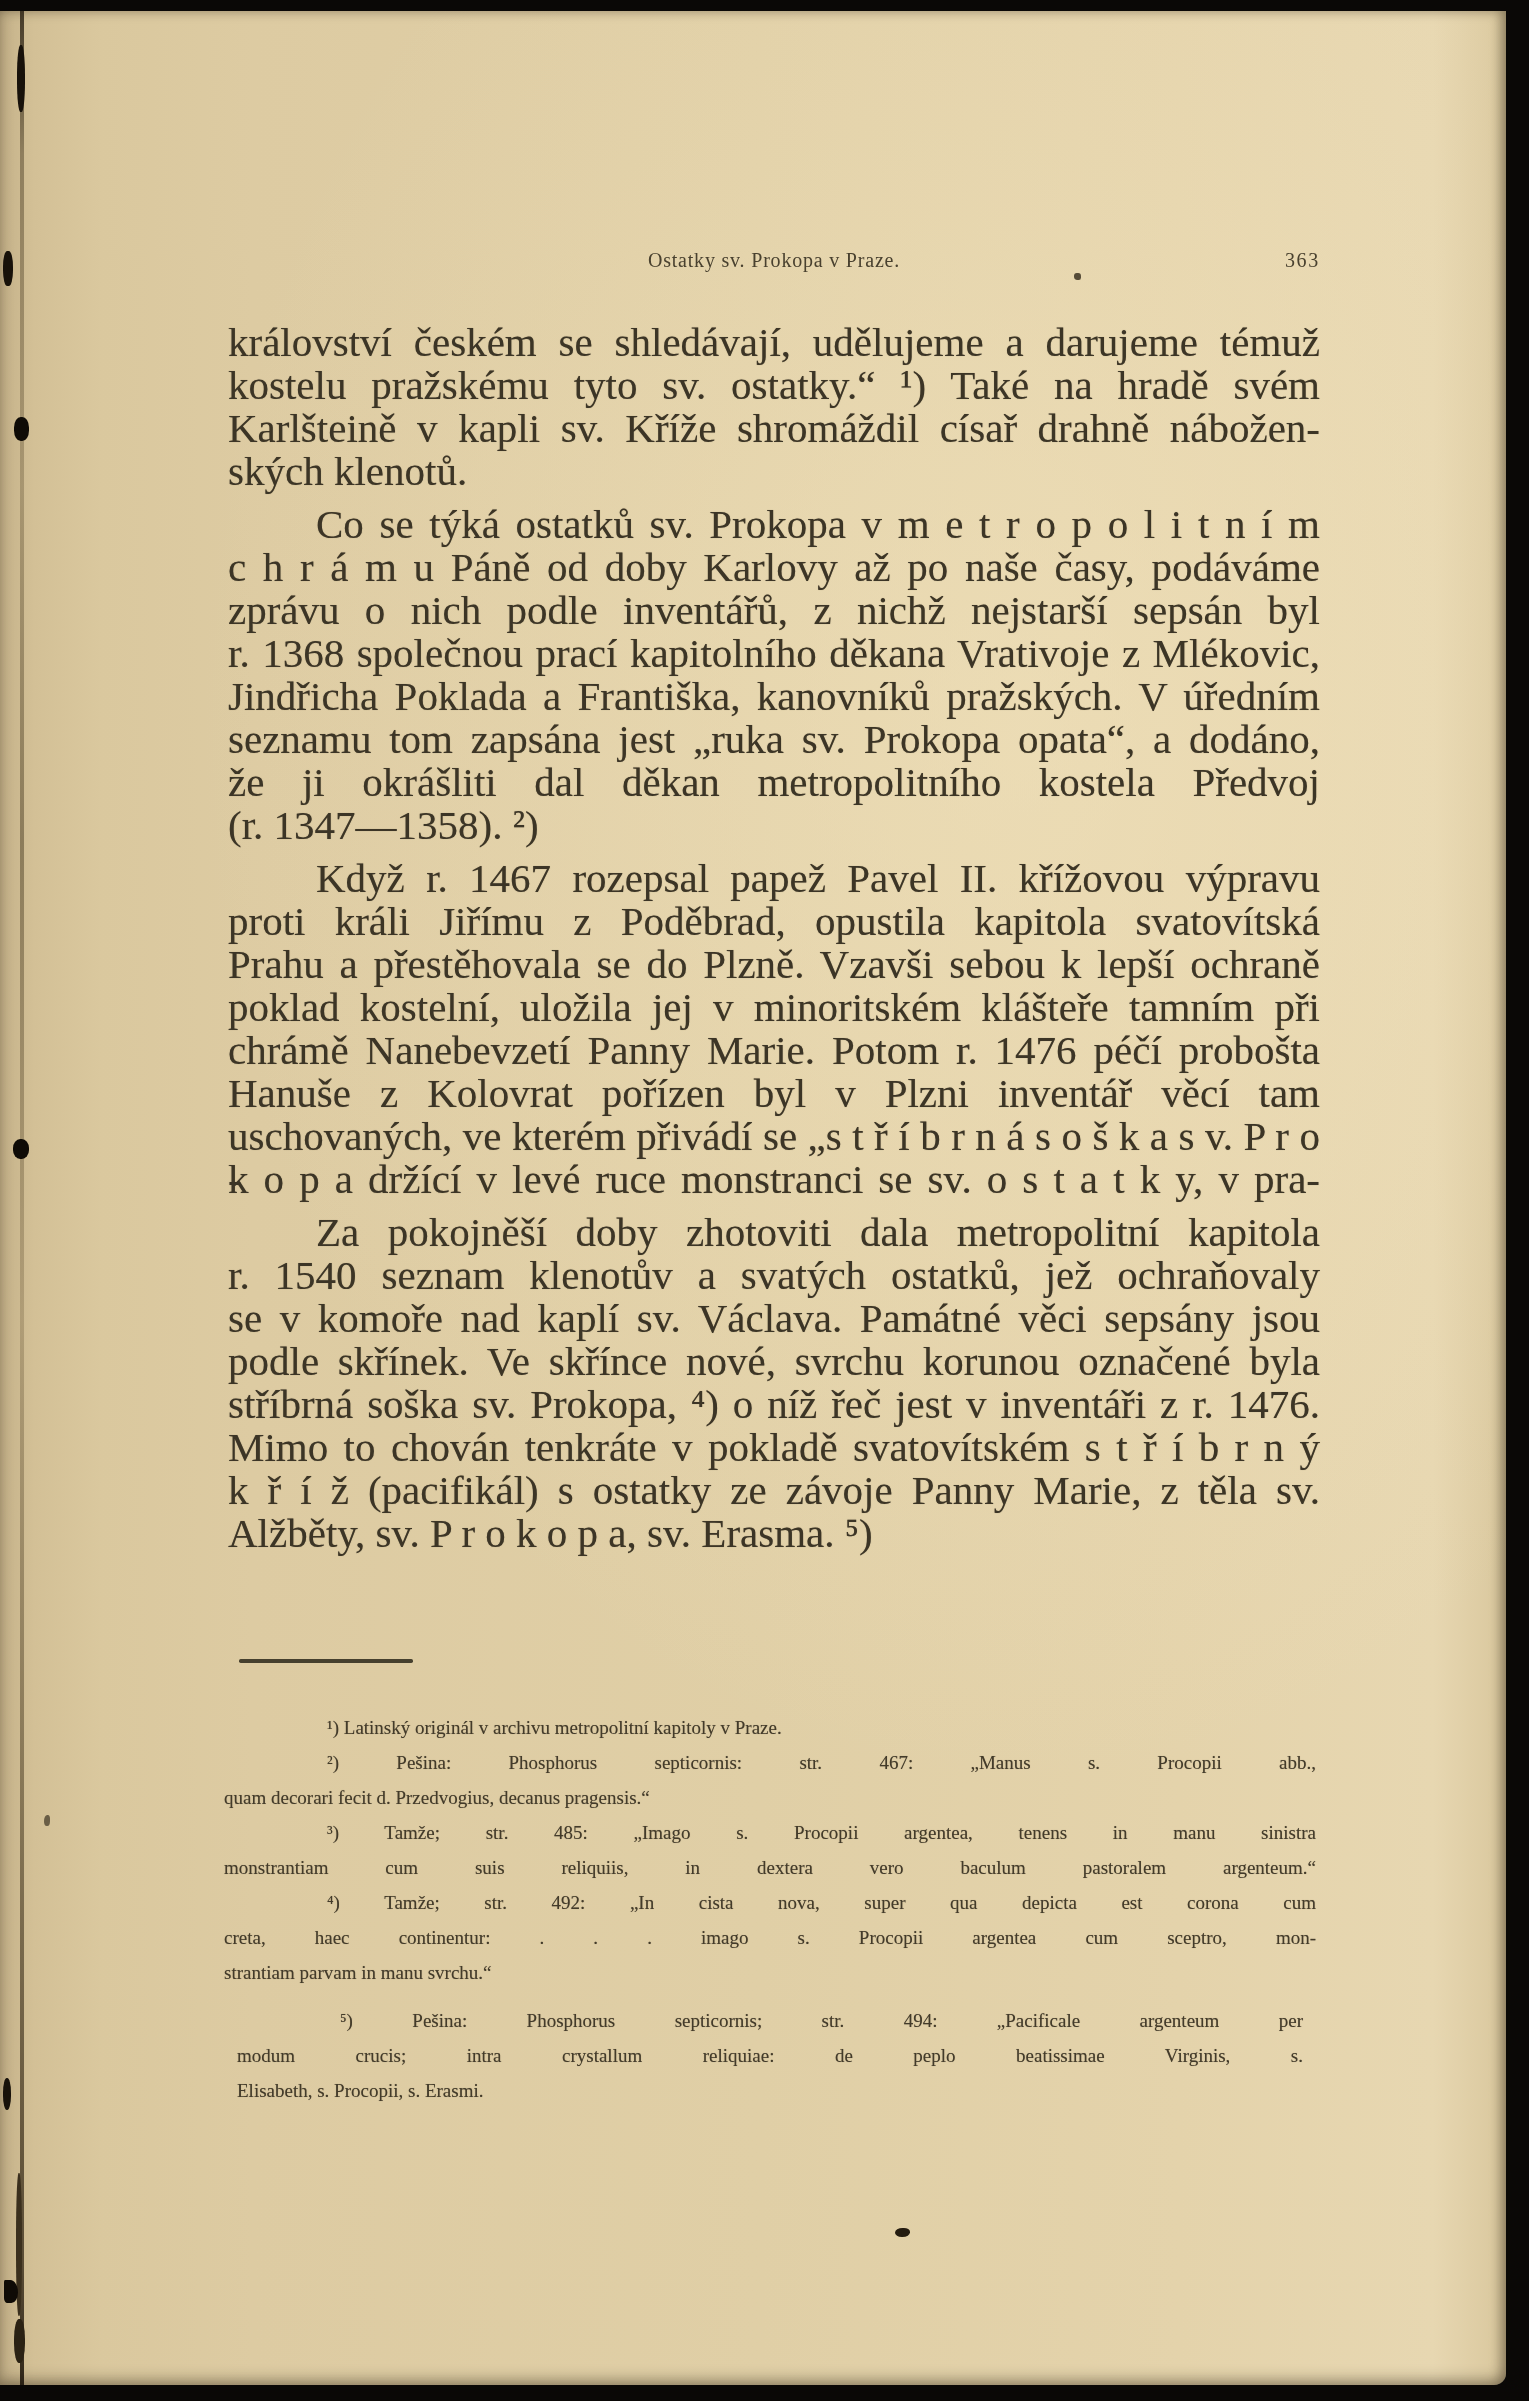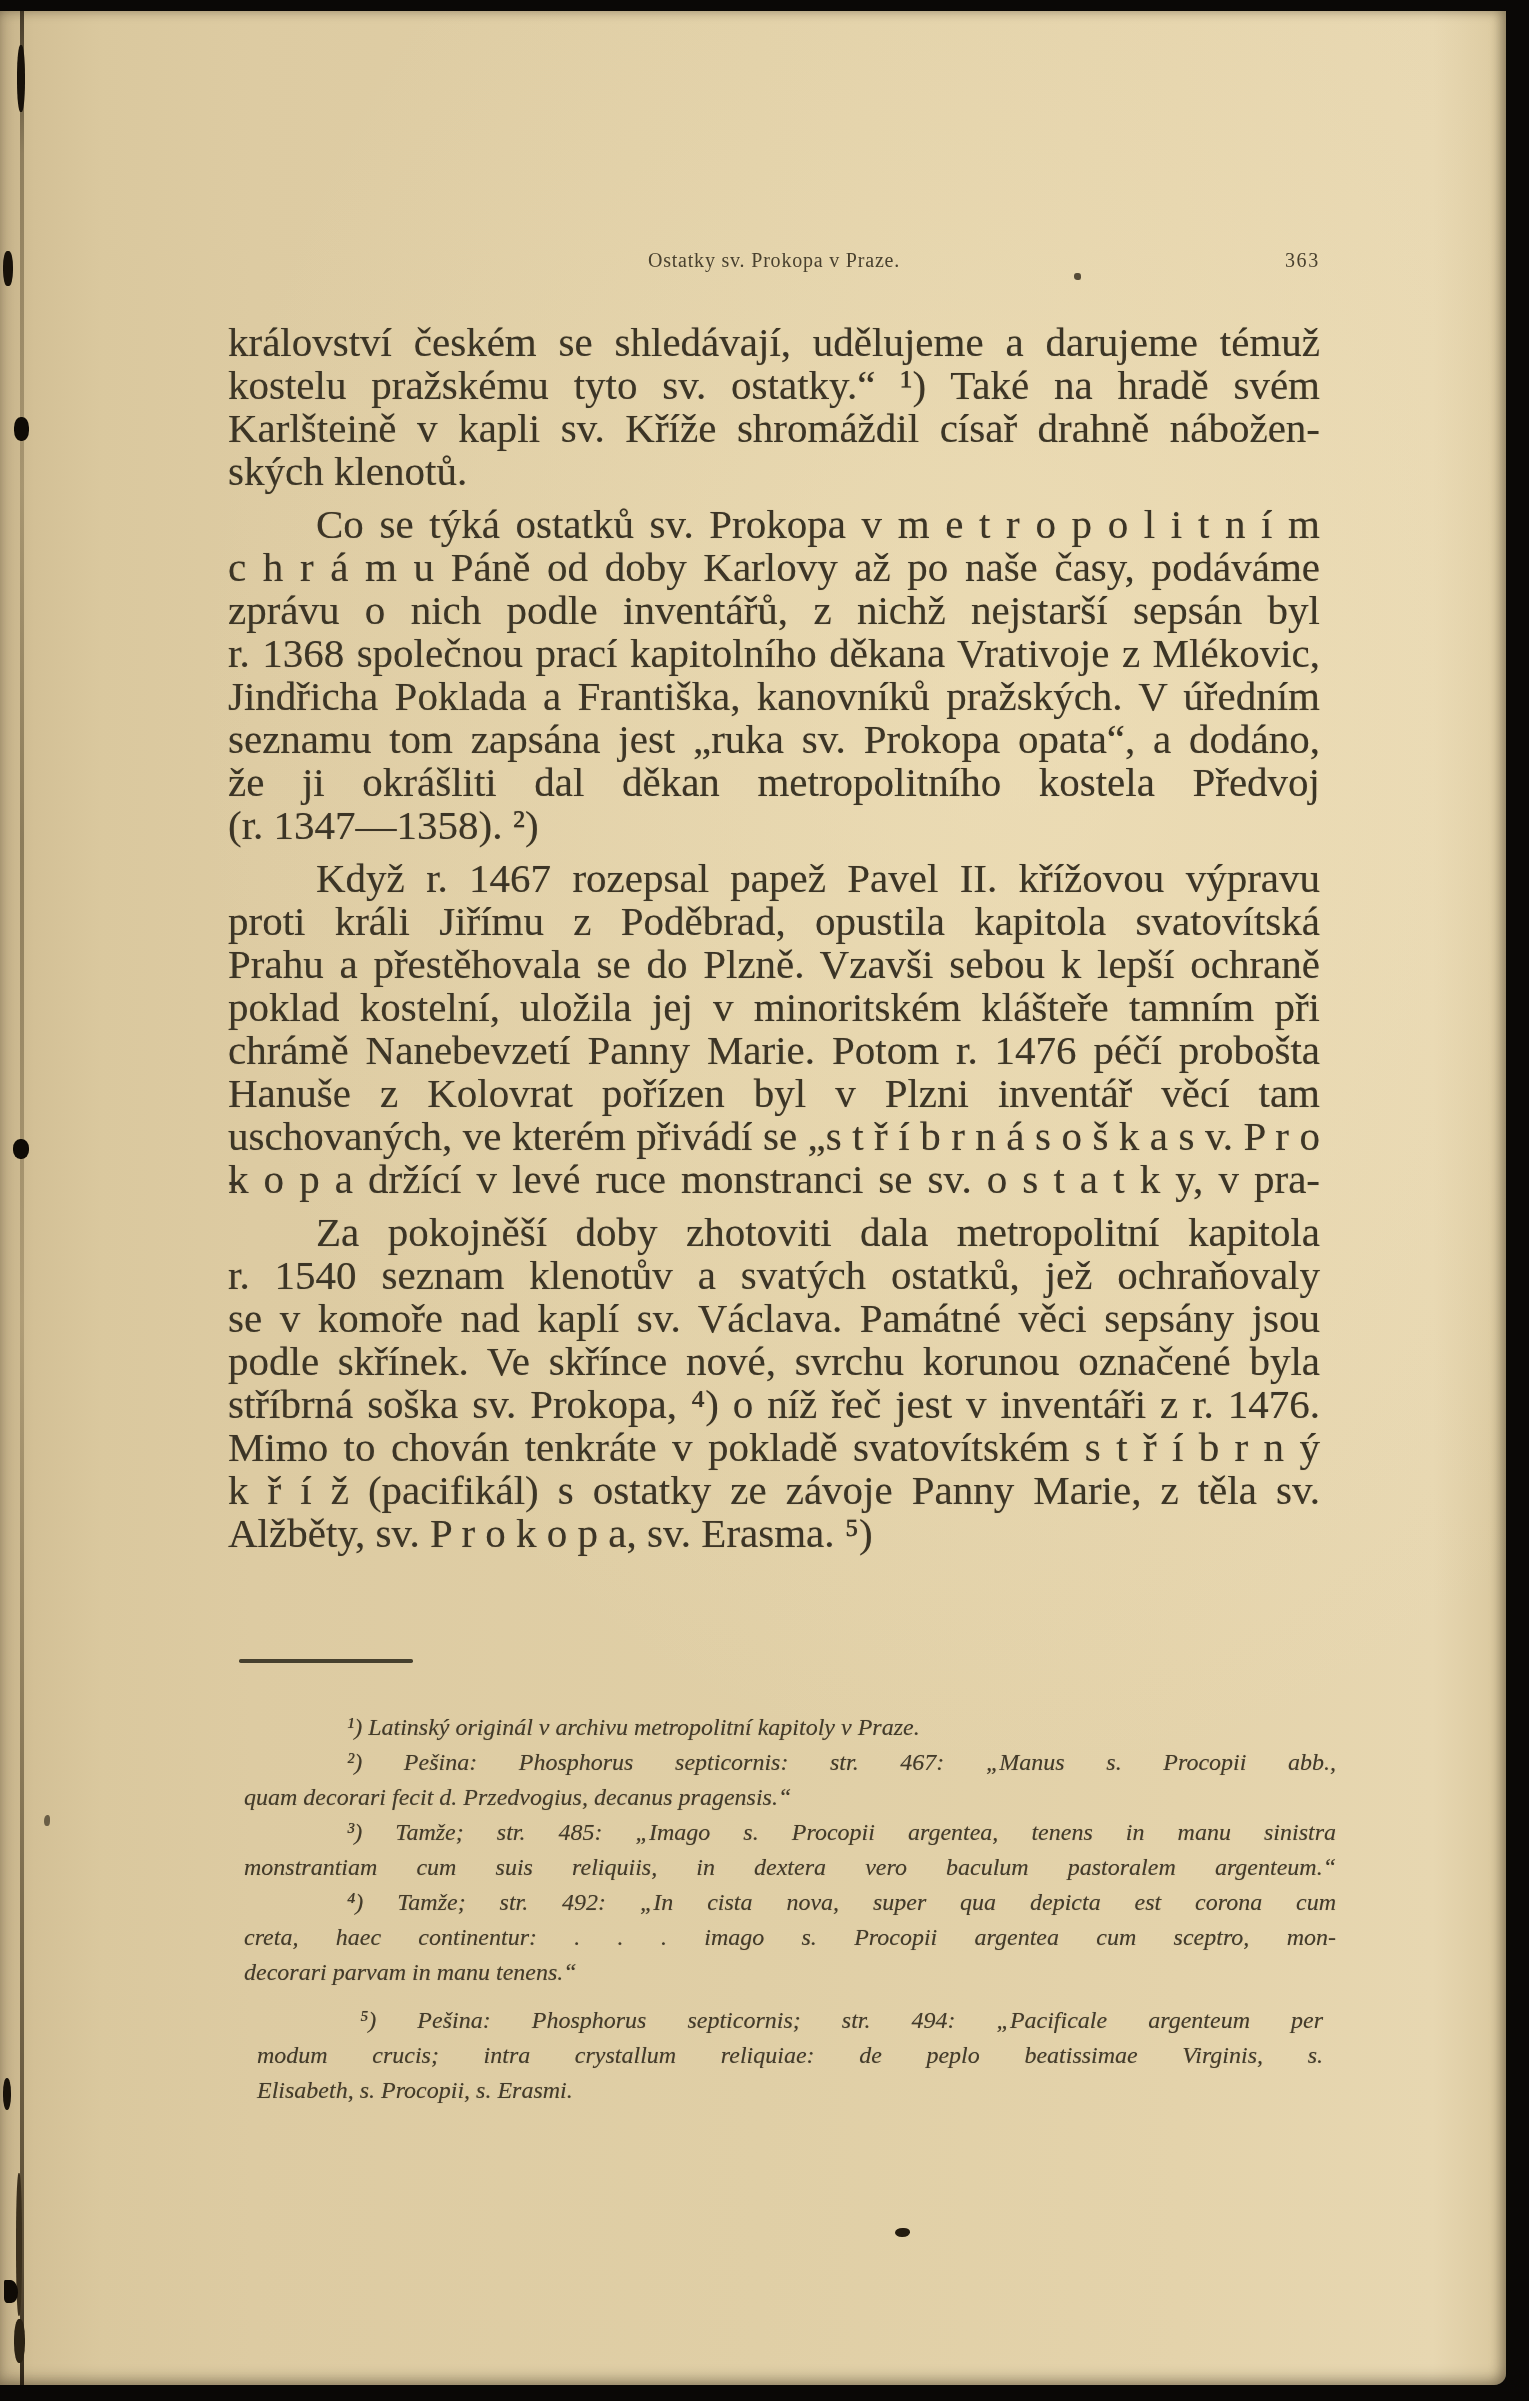--- a/index.html
+++ b/index.html
@@ -34,22 +34,22 @@
   .head-dot{position:absolute;left:846px;top:23.6px;width:6.7px;height:7.6px;background:#564c38;border-radius:50% 50% 40% 60%;}
   
   .body-text{position:absolute;left:228px;top:310px;width:1092px;color:#3c3526;font-size:41px;
              text-shadow:0 0 0.8px rgba(55,46,30,.45);}
   .para{margin:0 0 10px 0;}
   .line{line-height:43px;height:43px;white-space:nowrap;text-align:justify;}
   .line.just{white-space:normal;text-align-last:justify;}
   .line.ind{text-indent:88px;}
   
   .fn-rule{position:absolute;left:239px;top:1648px;width:174px;height:4.2px;background:#46402e;border-radius:1.7px;}
-  .footnotes{position:absolute;left:244px;top:1699px;width:1092px;color:#433b2a;font-size:24px;
-             text-shadow:0 0 0.8px rgba(55,46,30,.4);font-style:italic;}
+  .footnotes{position:absolute;left:224px;top:1699px;width:1092px;color:#433b2a;font-size:19px;
+             text-shadow:0 0 0.8px rgba(55,46,30,.4);}
   .fn-line{line-height:35px;height:35px;white-space:nowrap;text-align:justify;}
   .fn-line.just{white-space:normal;text-align-last:justify;}
   .fn-line.ind{text-indent:103px;}
 </style>
 </head>
 <body>
 
 <div class="stage">
 
   <div class="edge-top"></div>
@@ -125,21 +125,21 @@
           <div class="fn-line just ind">²) Pešina: Phosphorus septicornis: str. 467: „Manus s. Procopii abb.,</div>
           <div class="fn-line">quam decorari fecit d. Przedvogius, decanus pragensis.“</div>
         </div>
         <div class="para" style="margin: 0px;">
           <div class="fn-line just ind">³) Tamže; str. 485: „Imago s. Procopii argentea, tenens in manu sinistra</div>
           <div class="fn-line just">monstrantiam cum suis reliquiis, in dextera vero baculum pastoralem argenteum.“</div>
         </div>
         <div class="para" style="margin: 0px;">
           <div class="fn-line just ind">⁴) Tamže; str. 492: „In cista nova, super qua depicta est corona cum</div>
           <div class="fn-line just">creta, haec continentur: . . . imago s. Procopii argentea cum sceptro, mon-</div>
-          <div class="fn-line">decorari parvam in manu tenens.“</div>
+          <div class="fn-line">strantiam parvam in manu svrchu.“</div>
         </div>
         <div class="para" style="margin: 13px;">
           <div class="fn-line just ind">⁵) Pešina: Phosphorus septicornis; str. 494: „Pacificale argenteum per</div>
           <div class="fn-line just">modum crucis; intra crystallum reliquiae: de peplo beatissimae Virginis, s.</div>
           <div class="fn-line">Elisabeth, s. Procopii, s. Erasmi.</div>
         </div>
       </div>
 
     <div class="speck" style="left:44px;top:1804px;width:5.9px;height:11px;border-radius:60% 40% 50% 50%;"></div>
     <div class="blot" style="left:895px;top:2217px;width:15px;height:9.3px;"></div>

